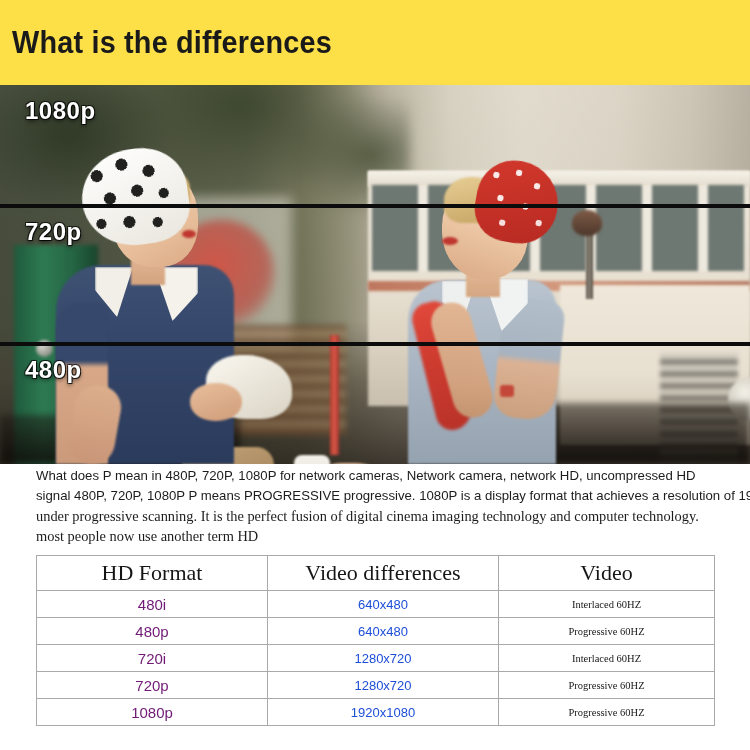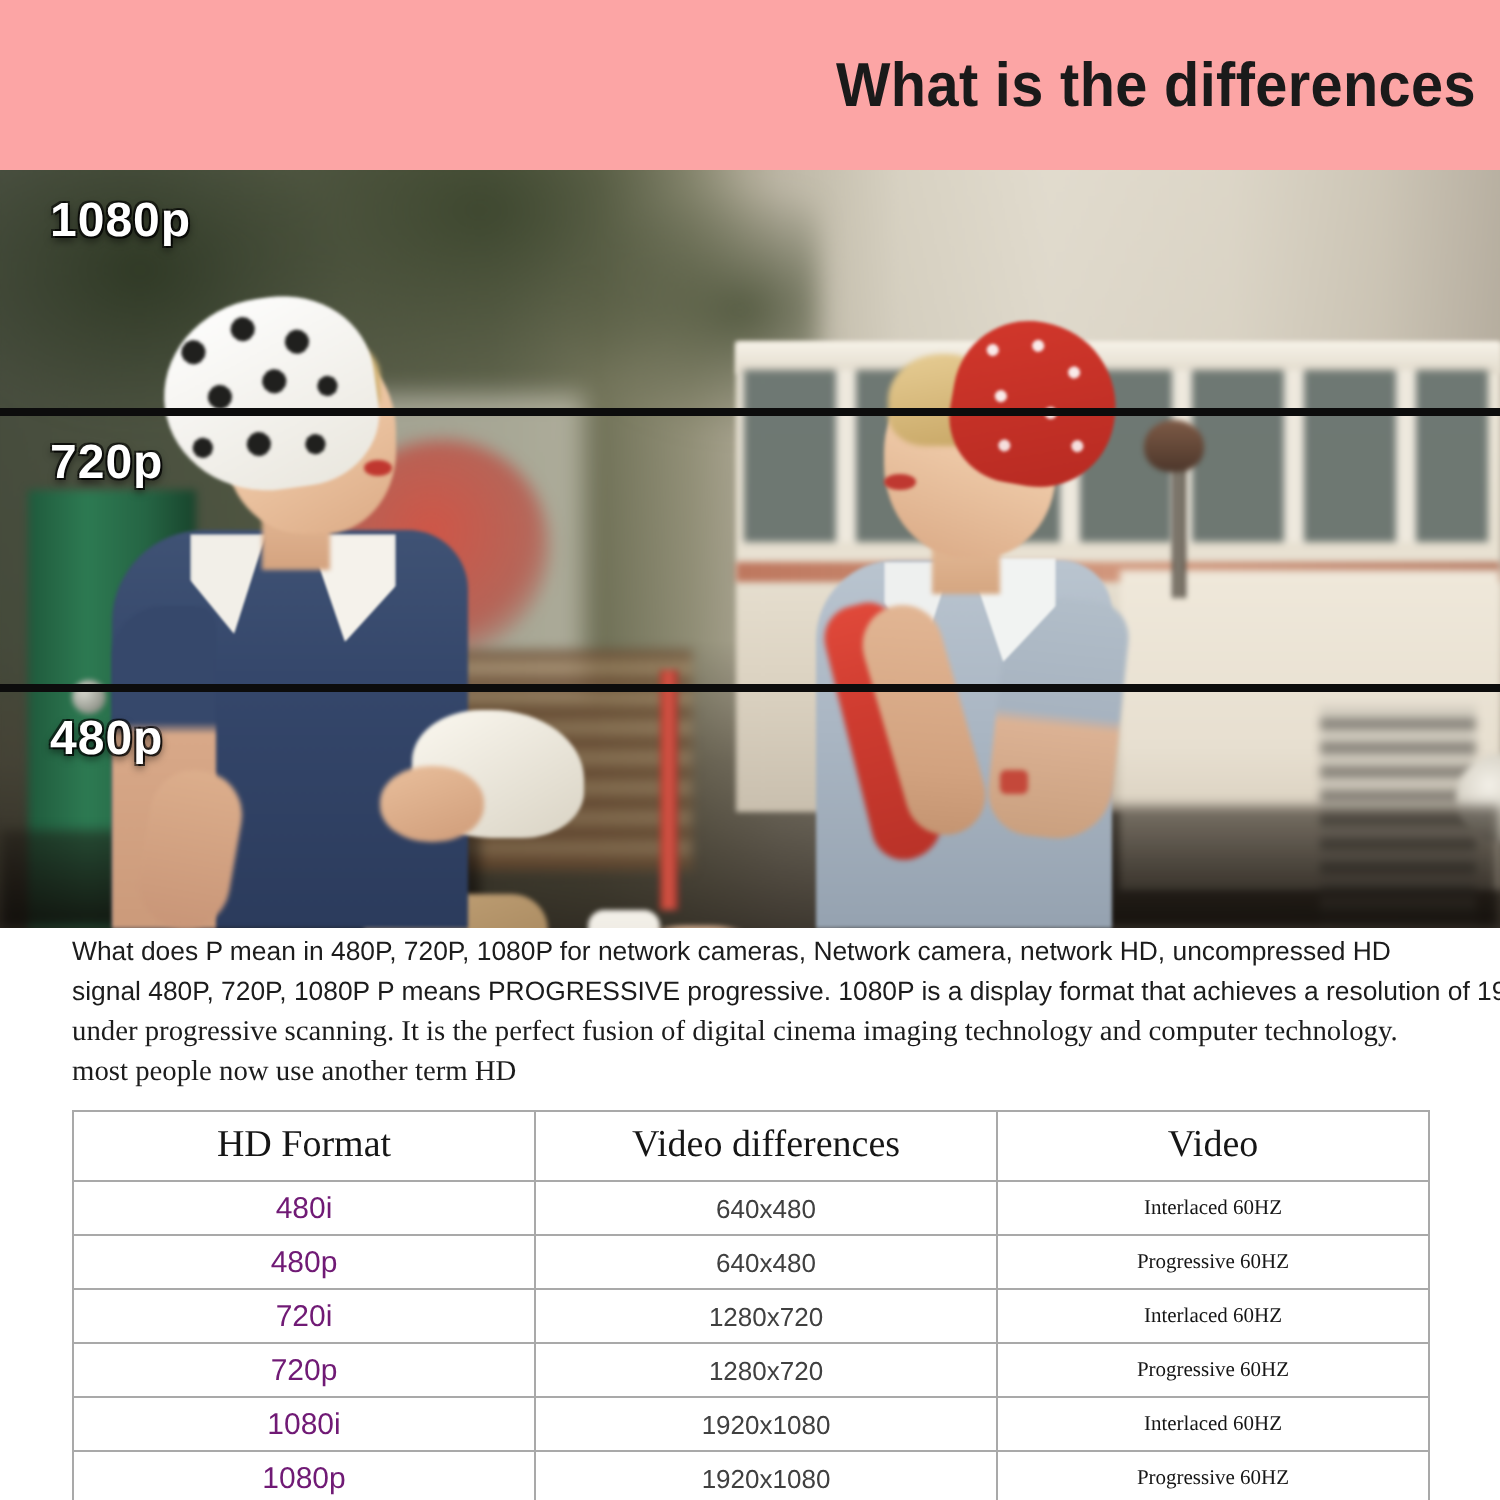--- a/index.html
+++ b/index.html
@@ -15,22 +15,22 @@
     font-family: "Liberation Sans", sans-serif;
     position: relative;
   }
 
   
   .title-bar {
     width: 750px;
     height: 85px;
     display: flex;
     align-items: center;
-    justify-content: flex-end;
-    background: #fca5a5;
+    justify-content: flex-start;
+    background: #fde047;
   }
   .title-text {
     font-family: "Liberation Sans", sans-serif;
     font-weight: bold;
     font-size: 31px;
     letter-spacing: 0.2px;
     color: #1a1a1a;
     transform: scaleX(0.93);
     transform-origin: center;
     white-space: nowrap;
@@ -510,39 +510,39 @@
     border: 1px solid #a9a9a9;
     padding: 0;
     text-align: center;
     vertical-align: middle;
     background: #ffffff;
   }
   .res-table th {
     height: 34px;
     font-family: "Liberation Serif", serif;
     font-weight: normal;
-    font-size: 19px;
+    font-size: 22px;
     color: #161616;
   }
   .res-table tbody td {
     height: 26px;
   }
   .col-format { width: 231px; }
   .col-res    { width: 231px; }
   .col-detect { width: 216px; }
 
   .cell-format {
     font-family: "Liberation Sans", sans-serif;
     font-size: 15px;
     color: #701a75;
   }
   .cell-res {
     font-family: "Liberation Sans", sans-serif;
     font-size: 13px;
-    color: #404040;
+    color: #1d4ed8;
   }
   .cell-detect {
     font-family: "Liberation Serif", serif;
     font-size: 10.5px;
     color: #161616;
   }
 </style>
 </head>
 <body>
 
@@ -652,23 +652,18 @@
       <td class="cell-format">720i</td>
       <td class="cell-res">1280x720</td>
       <td class="cell-detect">Interlaced 60HZ</td>
     </tr>
     <tr>
       <td class="cell-format">720p</td>
       <td class="cell-res">1280x720</td>
       <td class="cell-detect">Progressive 60HZ</td>
     </tr>
     <tr>
-      <td class="cell-format">1080i</td>
-      <td class="cell-res">1920x1080</td>
-      <td class="cell-detect">Interlaced 60HZ</td>
-    </tr>
-    <tr>
       <td class="cell-format">1080p</td>
       <td class="cell-res">1920x1080</td>
       <td class="cell-detect">Progressive 60HZ</td>
     </tr>
   </tbody>
 </table>
 
 </body></html>

